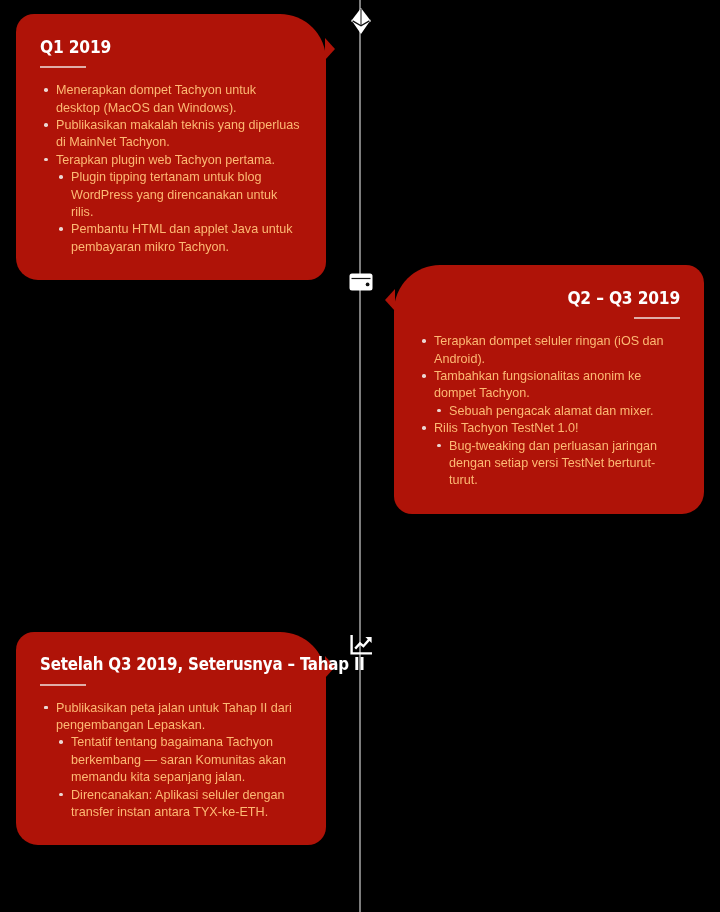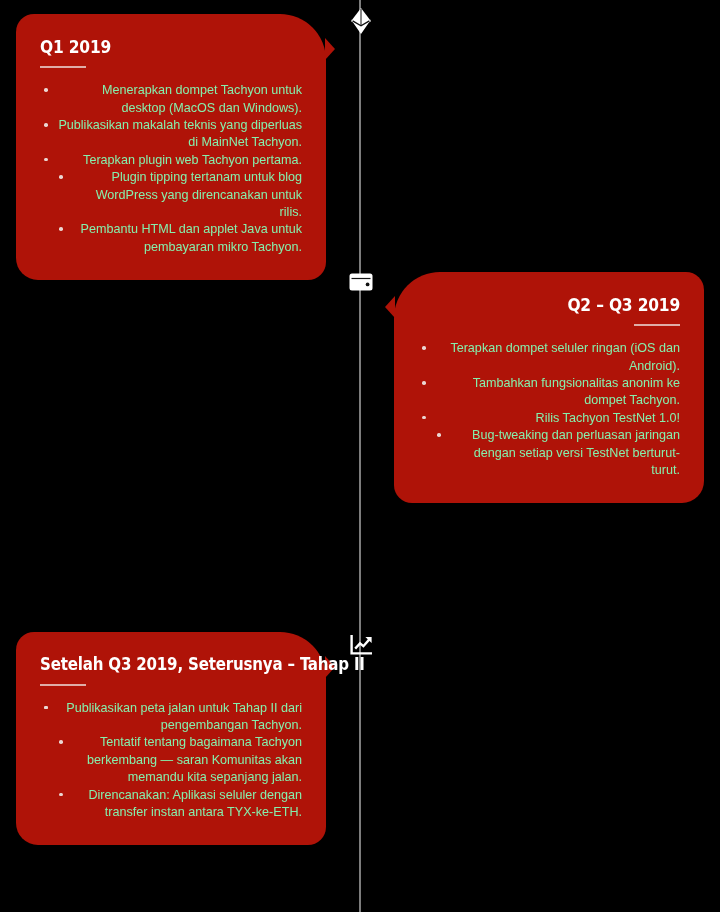--- a/index.html
+++ b/index.html
@@ -86,21 +86,21 @@
     left: -9px;
     top: 24px;
     width: 0;
     height: 0;
     border-top: 11px solid transparent;
     border-bottom: 11px solid transparent;
     border-right: 10px solid #af1308;
   }
 
   #card-q1    { top: 14px; }
-  #card-q2q3  { top: 272px; }
+  #card-q2q3  { top: 265px; }
   #card-after { top: 632px; }
 
   
   .card-title {
     font-family: "DejaVu Sans Condensed", "Liberation Sans Narrow", "Liberation Sans", sans-serif;
     font-weight: 700;
     font-size: 18.5px;
     line-height: 1.15;
     letter-spacing: -0.2px;
     color: #ffffff;
@@ -118,24 +118,23 @@
     background: #e7c9c4;
     margin-top: 9px;
     margin-bottom: 14px;
     opacity: 0.85;
   }
   .card-right .title-rule { margin-left: auto; }
 
   
   ul.l1 {
     list-style: none;
-    color: #86efac;
+    color: #fdba74;
     font-size: 12.6px;
     line-height: 1.38;
-    text-align: right;
   }
   ul.l1 > li {
     position: relative;
     padding-left: 16px;
     margin-bottom: 0px;
   }
   ul.l1 > li > .txt { display: block; }
   ul.l1 > li::before {
     content: "";
     position: absolute;
@@ -231,40 +230,41 @@
     <div class="notch"></div>
     <div class="card-title">Q2 – Q3 2019</div>
     <div class="title-rule"></div>
     <ul class="l1">
       <li>
         <span class="txt">Terapkan dompet seluler ringan (iOS dan Android).</span>
       </li>
       <li>
         <span class="txt">Tambahkan fungsionalitas anonim ke dompet Tachyon.</span>
         <ul class="l2">
+          <li>Sebuah pengacak alamat dan mixer.</li>
         </ul>
       </li>
       <li>
         <span class="txt">Rilis Tachyon TestNet 1.0!</span>
         <ul class="l2">
           <li>Bug-tweaking dan perluasan jaringan dengan setiap versi TestNet berturut-turut.</li>
         </ul>
       </li>
     </ul>
   </div>
 
   <div class="card card-left" id="card-after">
     <div class="notch"></div>
     <div class="card-title">Setelah Q3 2019, Seterusnya – Tahap II</div>
     <div class="title-rule"></div>
     <ul class="l1">
       <li>
       </li>
       <li>
-        <span class="txt">Publikasikan peta jalan untuk Tahap II dari pengembangan Tachyon.</span>
+        <span class="txt">Publikasikan peta jalan untuk Tahap II dari pengembangan Lepaskan.</span>
         <ul class="l2">
           <li>Tentatif tentang bagaimana Tachyon berkembang — saran Komunitas akan memandu kita sepanjang jalan.</li>
           <li>Direncanakan: Aplikasi seluler dengan transfer instan antara TYX-ke-ETH.</li>
         </ul>
       </li>
     </ul>
   </div>
 
 </div>
 

